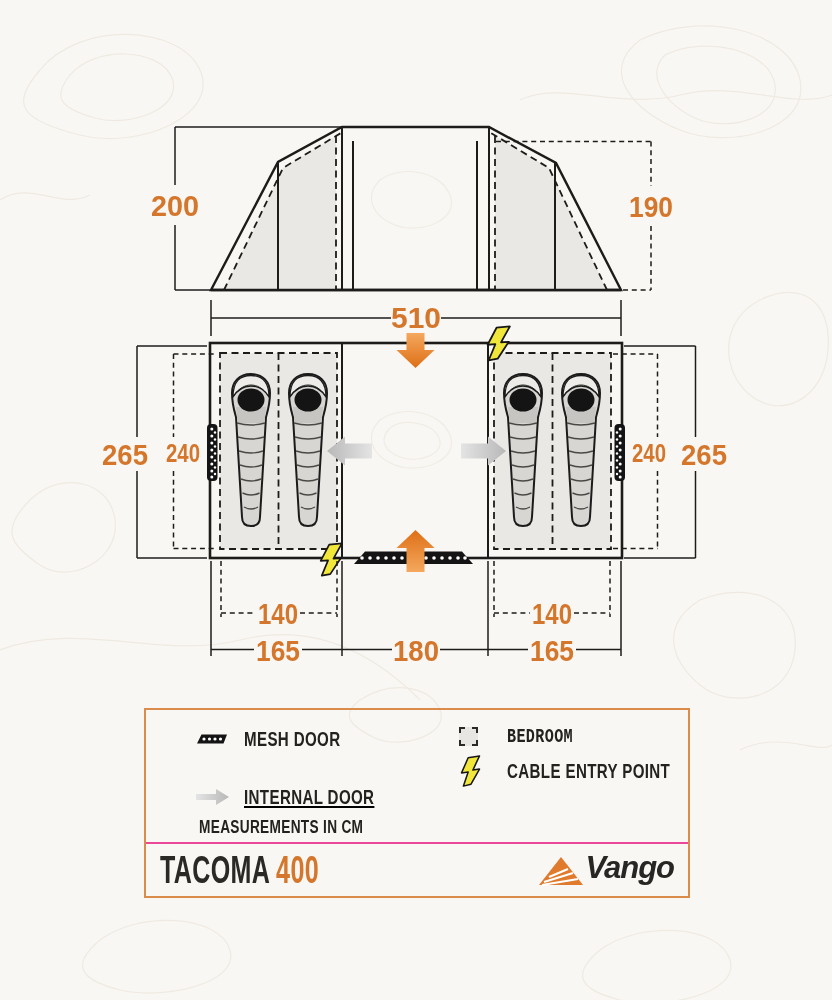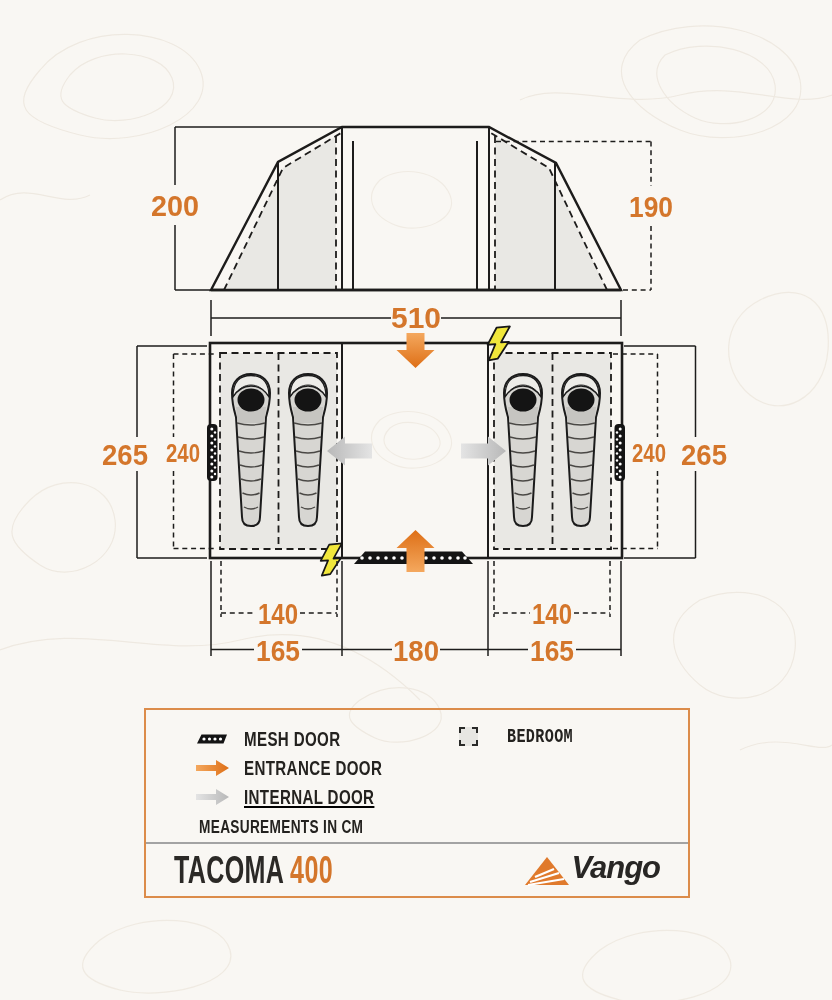--- a/index.html
+++ b/index.html
@@ -25,23 +25,23 @@
   .boltfill{fill:#F1E73B;stroke:#161616;stroke-width:1.6;stroke-linejoin:round;}
 
   
   .legend{
     position:absolute;left:144px;top:708px;width:546px;height:190px;z-index:2;
     border:2px solid #DC8C4A;box-sizing:border-box;
     display:flex;flex-direction:column;
   }
   .legend-content{position:relative;flex:1;}
   .legend-footer{
-    height:52px;border-top:2px solid #a3a3a3;
+    height:52px;border-top:2px solid #ec4899;
     display:flex;align-items:center;justify-content:space-between;
-    padding:0 28px;
+    padding:0 14px;
   }
   .l-row{position:absolute;display:flex;align-items:center;white-space:nowrap;}
   .l-icon{width:36px;display:flex;justify-content:flex-start;align-items:center;margin-right:12px;}
   .cond{
     display:inline-block;transform:scaleX(0.72);transform-origin:0 50%;
     font-weight:700;font-size:21px;color:#24221F;letter-spacing:0.5px;
   }
   .cond-note{
     display:inline-block;transform:scaleX(0.76);transform-origin:0 50%;
     font-weight:700;font-size:18px;color:#24221F;letter-spacing:0.4px;
@@ -345,28 +345,20 @@
             <circle cx="8" cy="6" r="1.6"></circle>
               <circle cx="13.5" cy="6" r="1.6"></circle>
             <circle cx="19" cy="6" r="1.6"></circle>
               <circle cx="24.5" cy="6" r="1.6"></circle>
           </g>
         </svg>
       </span>
       <span class="cond">MESH DOOR</span>
     </div>
 
-    <div class="l-row" style="left:50px;top:46px;">
-      <span class="l-icon">
-        <svg width="34" height="16" viewBox="0 0 34 16">
-          <path d="M0 5 L20 5 L20 0 L33 8 L20 16 L20 11 L0 11 Z" fill="url(#gradOrangeRight)"></path>
-        </svg>
-      </span>
-      <span class="cond">ENTRANCE DOOR</span>
-    </div>
 
     <div class="l-row" style="left:50px;top:75px;text-decoration:underline;">
       <span class="l-icon">
         <svg width="34" height="16" viewBox="0 0 34 16">
           <path d="M0 5 L20 5 L20 0 L33 8 L20 16 L20 11 L0 11 Z" fill="url(#gradGrayRight)"></path>
         </svg>
       </span>
       <span class="cond">INTERNAL DOOR</span>
     </div>
 
@@ -374,20 +366,28 @@
       <span class="cond-note">MEASUREMENTS IN CM</span>
     </div>
 
     <div class="l-row" style="left:313px;top:15px;font-family:Liberation Mono, monospace;">
       <span class="l-icon">
         <span class="bedroom-swatch"></span>
       </span>
       <span class="cond">BEDROOM</span>
     </div>
 
+    <div class="l-row" style="left:313px;top:44px;">
+      <span class="l-icon">
+        <svg width="24" height="34" viewBox="-2 -2 24 36">
+          <use href="#bolt" class="boltfill"></use>
+        </svg>
+      </span>
+      <span class="cond">CABLE ENTRY POINT</span>
+    </div>
   </div>
 
   <div class="legend-footer">
     <span class="cond-title"><span>TACOMA</span><span class="model">400</span></span>
     <span class="brand-box">
       <svg width="48" height="36" viewBox="0 0 48 36">
         <path d="M2,33 L24,5 L46,33 Z" fill="#E07A2C"></path>
         <g stroke="#FFFFFF" stroke-width="2.2" fill="none">
           <path d="M7,30 L36,21"></path>
           <path d="M5,33 L41,27"></path>

